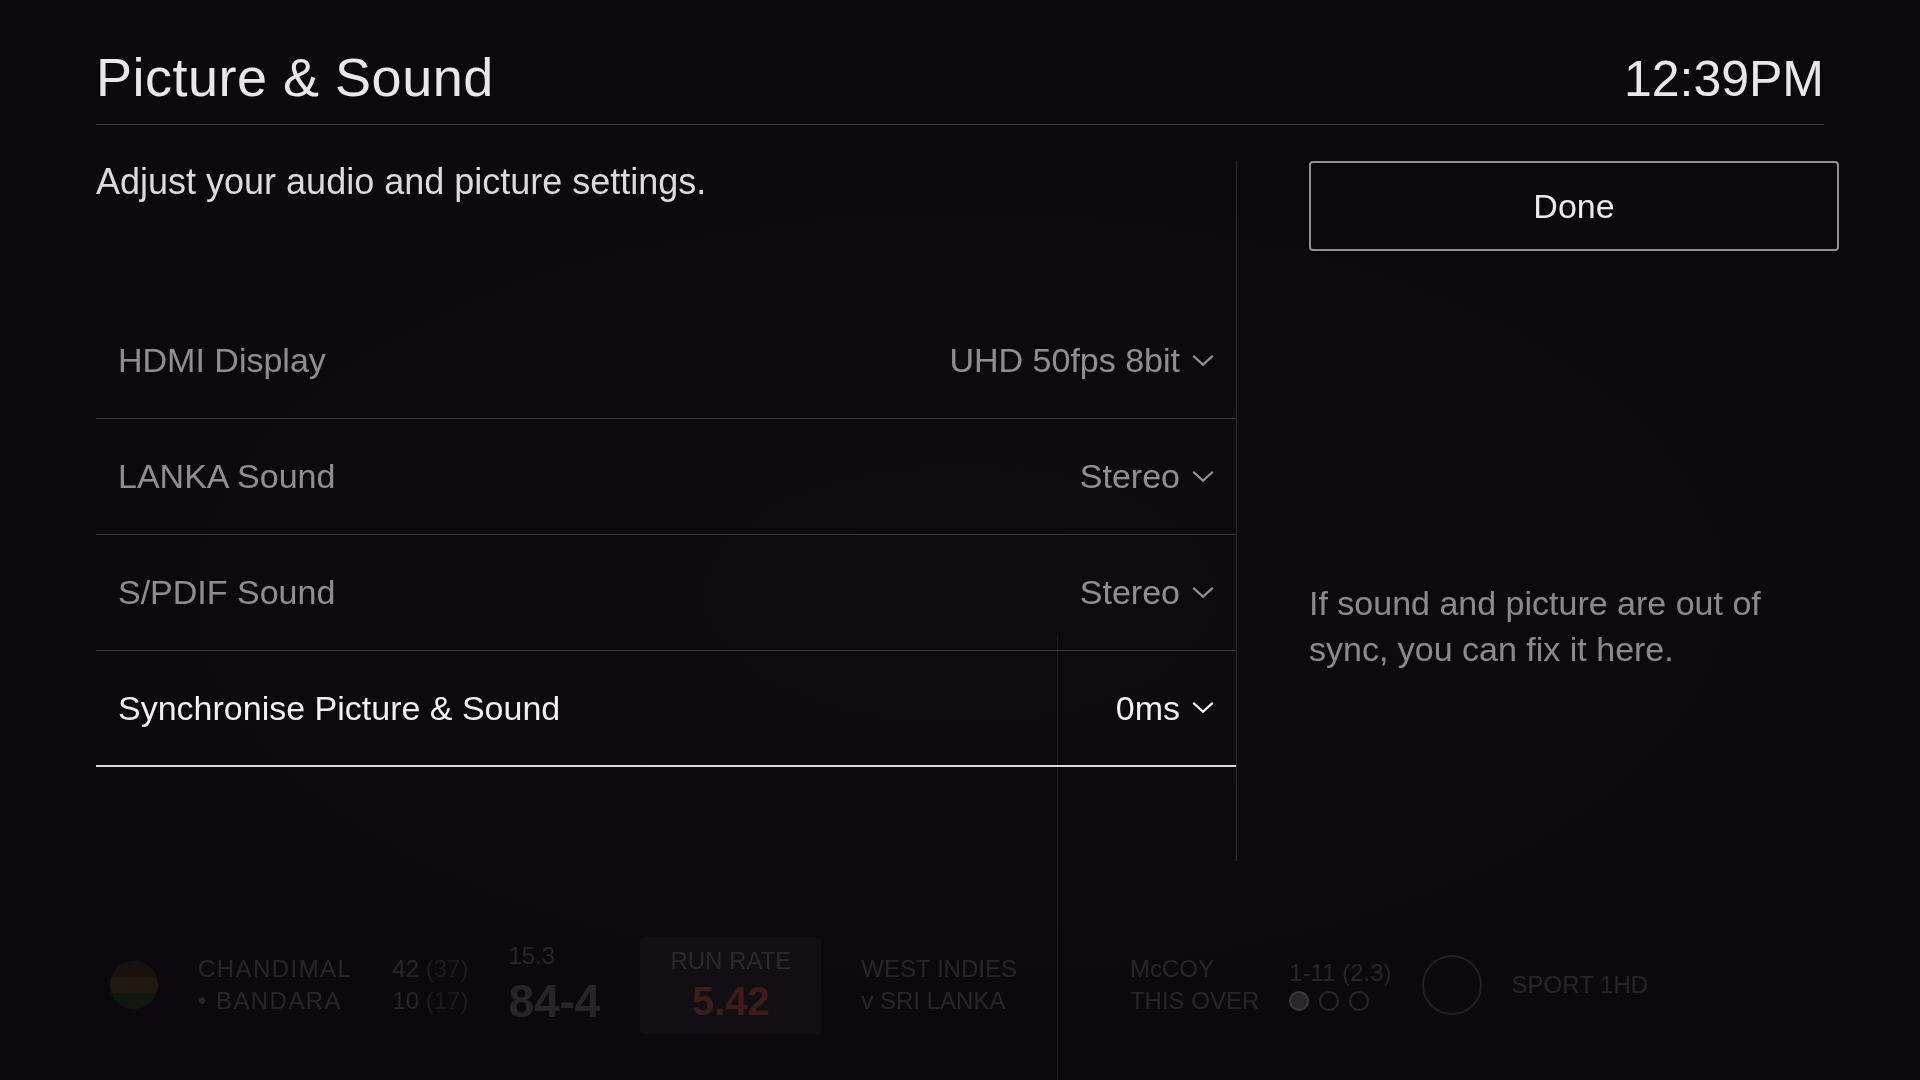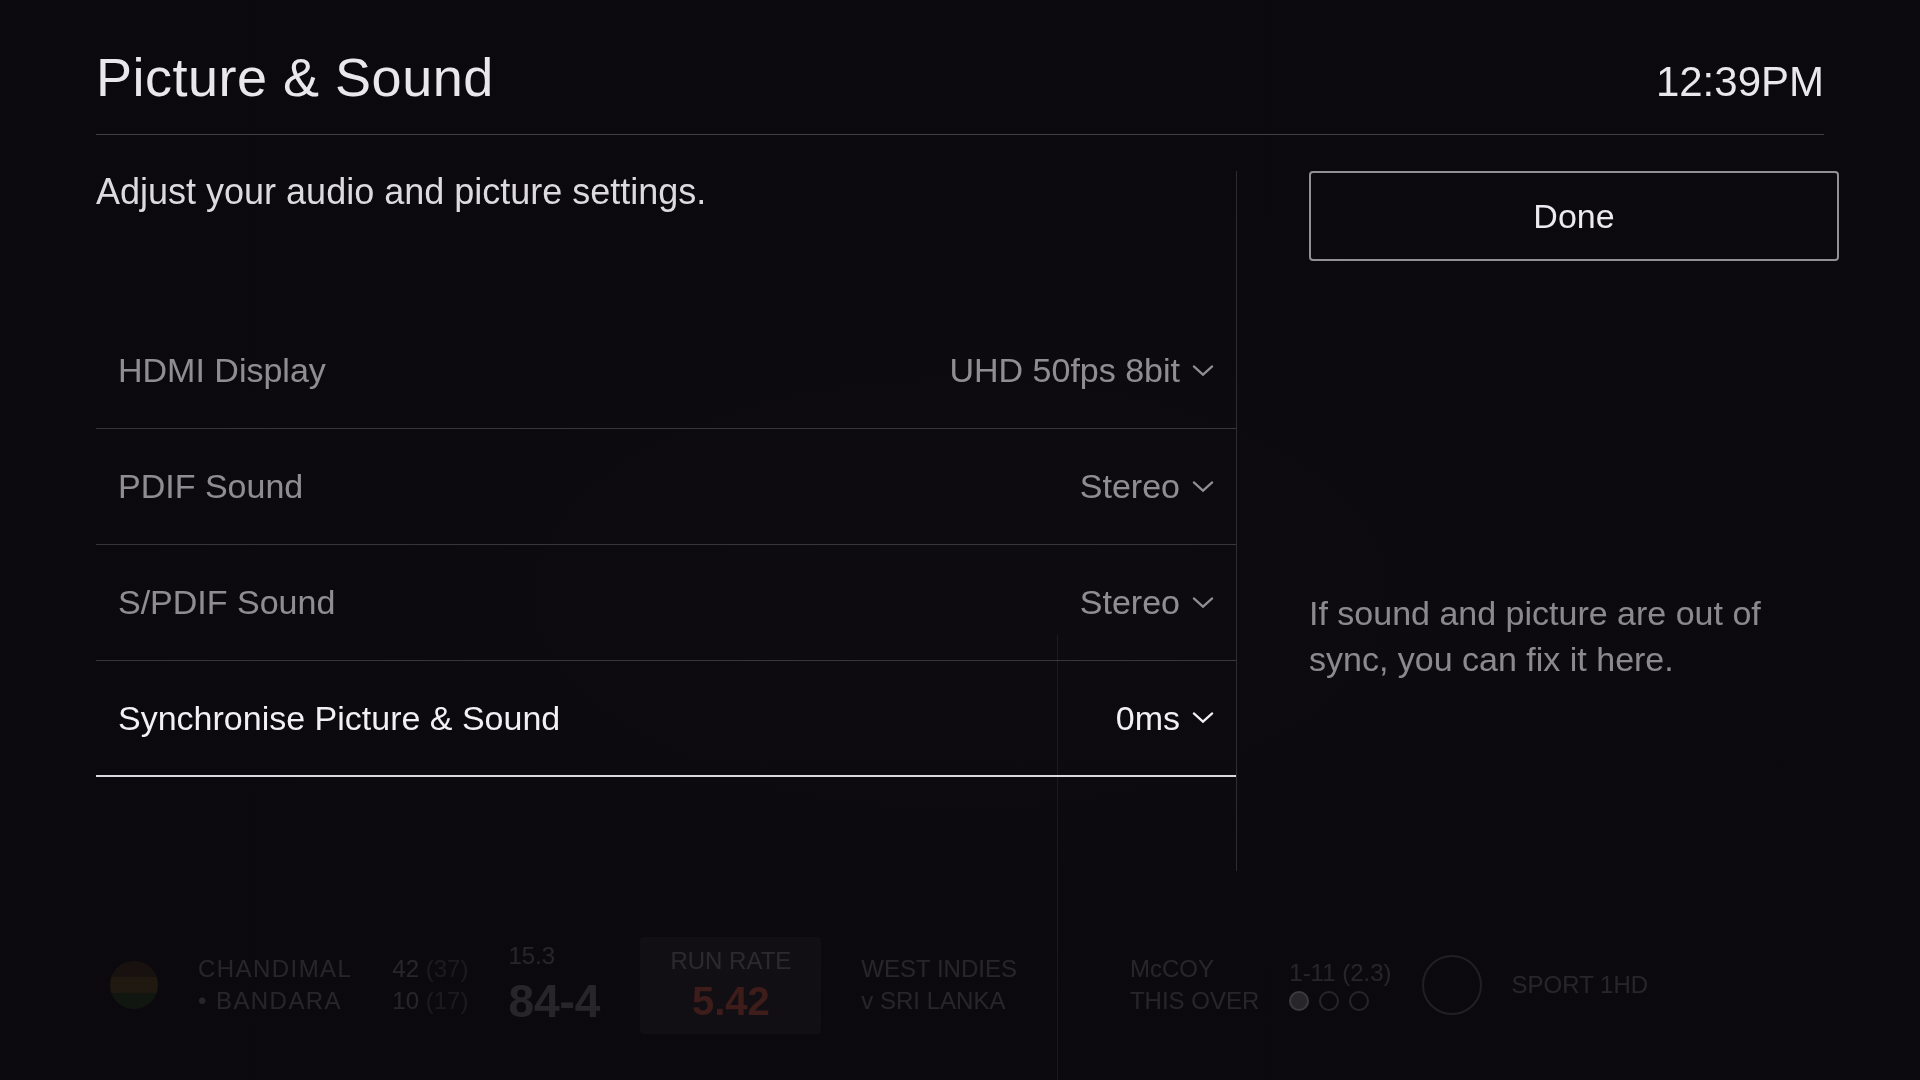--- a/index.html
+++ b/index.html
@@ -55,24 +55,24 @@
   
   .panel {
     position: absolute; inset: 0;
     padding: 46px 96px 0;
     z-index: 1;
     background: linear-gradient(rgba(12,10,15,.55), rgba(12,10,15,.55));
   }
   .hdr {
     display:flex; justify-content:space-between; align-items:baseline;
     border-bottom: 1px solid rgba(255,255,255,.22);
-    padding-bottom: 26px;
+    padding-bottom: 16px;
   }
   .hdr h1 { font-weight: 300; font-size: 54px; letter-spacing:.5px; color:#e9e7ec; }
-  .hdr .clock { font-weight: 300; font-size: 42px; color:#e9e7ec; }
+  .hdr .clock { font-weight: 300; font-size: 50px; color:#e9e7ec; }
 
   .body {
     display:flex; gap: 0;
     margin-top: 36px;
   }
 
   .left {
     flex: 0 0 1140px;
   }
   .right {
@@ -201,21 +201,21 @@
           <span>UHD 50fps 8bit</span>
           <span class="chev">
               <svg viewBox="0 0 24 14">
                 <path d="M2 2 L12 11 L22 2"></path>
               </svg>
             </span>
         </span>
       </div>
 
       <div class="row">
-        <span>PDIF Sound</span>
+        <span>LANKA Sound</span>
         <span class="val">
           <span>Stereo</span>
           <span class="chev">
               <svg viewBox="0 0 24 14">
                 <path d="M2 2 L12 11 L22 2"></path>
               </svg>
             </span>
         </span>
       </div>
 

